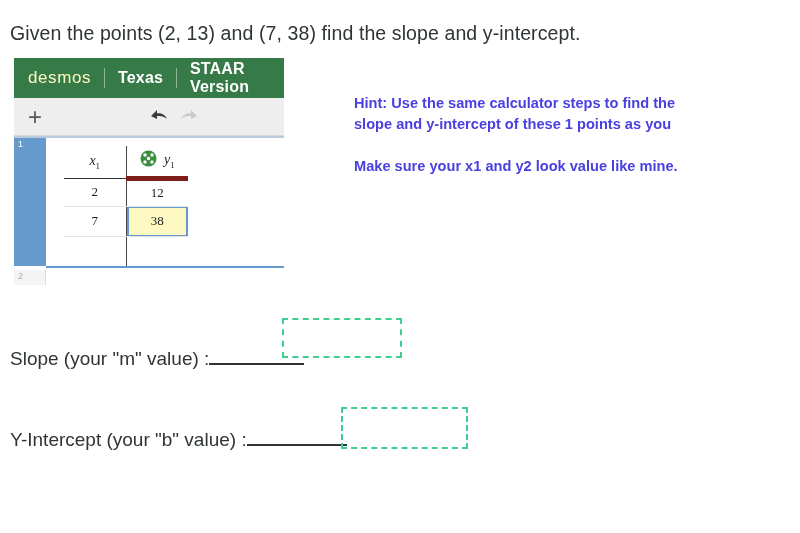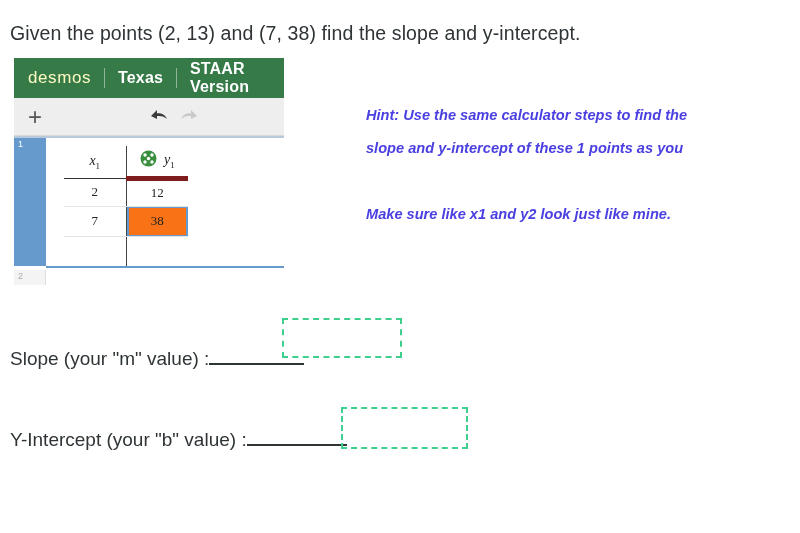--- a/index.html
+++ b/index.html
@@ -157,35 +157,35 @@
   .dot-icon {
     display: inline-block;
     vertical-align: middle;
     margin-right: 4px;
   }
   .cell-selected {
     display: block;
     border: 2px solid #6699cc;
     margin: -2px -1px;
     padding: 5px 0 6px;
-    background: #f97316;
+    background: #fef9c3;
     font-family: Liberation Serif, serif;
   }
 
   
   .hint {
     position: absolute;
     left: 354px; top: 93px;
     width: 425px;
     color: #4a3fe0;
     font-size: 14.6px;
     font-weight: bold;
     line-height: 21px;
   }
-  .hint p { margin: 12px; font-style: italic; }
+  .hint p { margin: 0; }
   .hint .gap { height: 21px; }
 
   
   .answer-row {
     position: absolute;
     left: 10px;
     font-size: 19px;
     color: #2f3437;
     white-space: nowrap;
   }
@@ -281,21 +281,21 @@
         </tr>
       </tbody>
         </table>
     </div>
   </div>
 
   <div class="hint">
     <p>Hint: Use the same calculator steps to find the</p>
     <p>slope and y-intercept of these 1 points as you</p>
     <div class="gap"></div>
-    <p>Make sure like x1 and y2 look just like mine.</p>
+    <p>Make sure your x1 and y2 look value like mine.</p>
   </div>
 
   <div class="answer-row slope">
     <span>Slope (your "m" value) :</span><span class="answer-blank slope-blank"></span>
   </div>
   <div class="dashed-box slope-box"></div>
 
   <div class="answer-row yint">
     <span>Y-Intercept (your "b" value) :</span><span class="answer-blank yint-blank"></span>
   </div>

